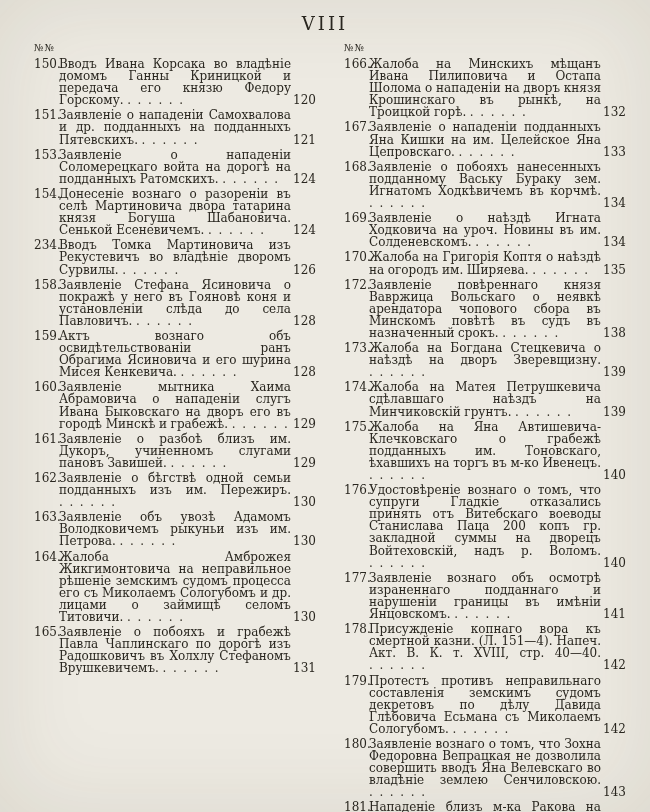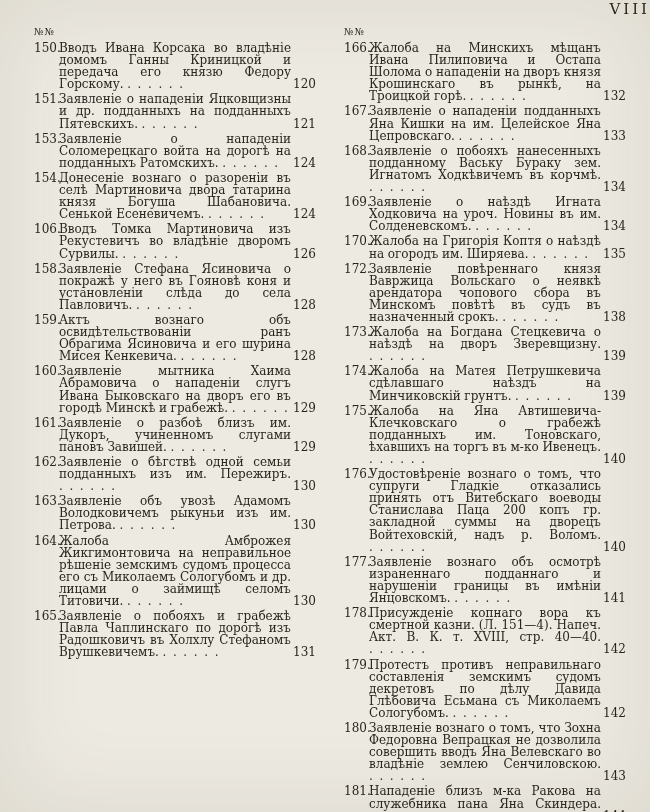--- a/index.html
+++ b/index.html
@@ -13,22 +13,23 @@
     width:650px;height:812px;
     margin:0 auto;
     background:var(--paper);
     box-shadow:inset 0 0 90px rgba(70,58,30,0.10);
     font-family:"DejaVu Serif","Liberation Serif",serif;
     color:var(--ink);
     overflow:hidden;
     box-sizing:border-box;
   }
   .roman-header{
-    text-align:right;
-    font-size:15px;
+    text-align:center;
+    padding-top:13px;
+    font-size:18px;
     letter-spacing:3px;
   }
   .columns{
     display:flex;
     gap:26px;
     padding:8px 22px 0 34px;
     box-sizing:border-box;
   }
   .toc-col{flex:1;min-width:0;}
   .col-header{
@@ -67,24 +68,24 @@
 <body>
 
 <div class="scan-page">
   <div class="roman-header">VIII</div>
 
   <div class="columns">
     <div class="toc-col">
       <div class="col-header">№№</div>
       <div>
           <div class="entry"><span class="num">150.</span><span class="text">Вводъ Ивана Корсака во владѣніе домомъ Ганны Криницкой и передача его князю Федору Горскому. </span><span class="leader">. . . . . .</span><span class="page-num">120</span></div>
-          <div class="entry"><span class="num">151.</span><span class="text">Заявленіе о нападеніи Яцковщизны и др. подданныхъ на подданныхъ Пятевскихъ. </span><span class="leader">. . . . . .</span><span class="page-num">121</span></div>
+          <div class="entry"><span class="num">151.</span><span class="text">Заявленіе о нападеніи Самохвалова и др. подданныхъ на подданныхъ Пятевскихъ. </span><span class="leader">. . . . . .</span><span class="page-num">121</span></div>
           <div class="entry"><span class="num">153.</span><span class="text">Заявленіе о нападеніи Соломерецкаго войта на дорогѣ на подданныхъ Ратомскихъ. </span><span class="leader">. . . . . .</span><span class="page-num">124</span></div>
           <div class="entry"><span class="num">154.</span><span class="text">Донесеніе вознаго о разореніи въ селѣ Мартиновича двора татарина князя Богуша Шабановича. Сенькой Есеневичемъ. </span><span class="leader">. . . . . .</span><span class="page-num">124</span></div>
-          <div class="entry"><span class="num">106.</span><span class="text">Вводъ Томка Мартиновича изъ Рекустевичъ во владѣніе дворомъ Сурвилы. </span><span class="leader">. . . . . .</span><span class="page-num">126</span></div>
+          <div class="entry"><span class="num">234.</span><span class="text">Вводъ Томка Мартиновича изъ Рекустевичъ во владѣніе дворомъ Сурвилы. </span><span class="leader">. . . . . .</span><span class="page-num">126</span></div>
           <div class="entry"><span class="num">158.</span><span class="text">Заявленіе Стефана Ясиновича о покражѣ у него въ Гояновѣ коня и установленіи слѣда до села Павловичъ. </span><span class="leader">. . . . . .</span><span class="page-num">128</span></div>
           <div class="entry"><span class="num">159.</span><span class="text">Актъ вознаго объ освидѣтельствованіи ранъ Обрагима Ясиновича и его шурина Мисея Кенкевича. </span><span class="leader">. . . . . .</span><span class="page-num">128</span></div>
           <div class="entry"><span class="num">160.</span><span class="text">Заявленіе мытника Хаима Абрамовича о нападеніи слугъ Ивана Быковскаго на дворъ его въ городѣ Минскѣ и грабежѣ. </span><span class="leader">. . . . . .</span><span class="page-num">129</span></div>
           <div class="entry"><span class="num">161.</span><span class="text">Заявленіе о разбоѣ близъ им. Дукоръ, учиненномъ слугами пановъ Завишей. </span><span class="leader">. . . . . .</span><span class="page-num">129</span></div>
           <div class="entry"><span class="num">162.</span><span class="text">Заявленіе о бѣгствѣ одной семьи подданныхъ изъ им. Пережиръ. </span><span class="leader">. . . . . .</span><span class="page-num">130</span></div>
           <div class="entry"><span class="num">163.</span><span class="text">Заявленіе объ увозѣ Адамомъ Володковичемъ рыкуньи изъ им. Петрова. </span><span class="leader">. . . . . .</span><span class="page-num">130</span></div>
           <div class="entry"><span class="num">164.</span><span class="text">Жалоба Амброжея Жикгимонтовича на неправильное рѣшеніе земскимъ судомъ процесса его съ Миколаемъ Сологубомъ и др. лицами о займищѣ селомъ Титовичи. </span><span class="leader">. . . . . .</span><span class="page-num">130</span></div>
           <div class="entry"><span class="num">165.</span><span class="text">Заявленіе о побояхъ и грабежѣ Павла Чаплинскаго по дорогѣ изъ Радошковичъ въ Холхлу Стефаномъ Врушкевичемъ. </span><span class="leader">. . . . . .</span><span class="page-num">131</span></div>
         </div>
     </div>

